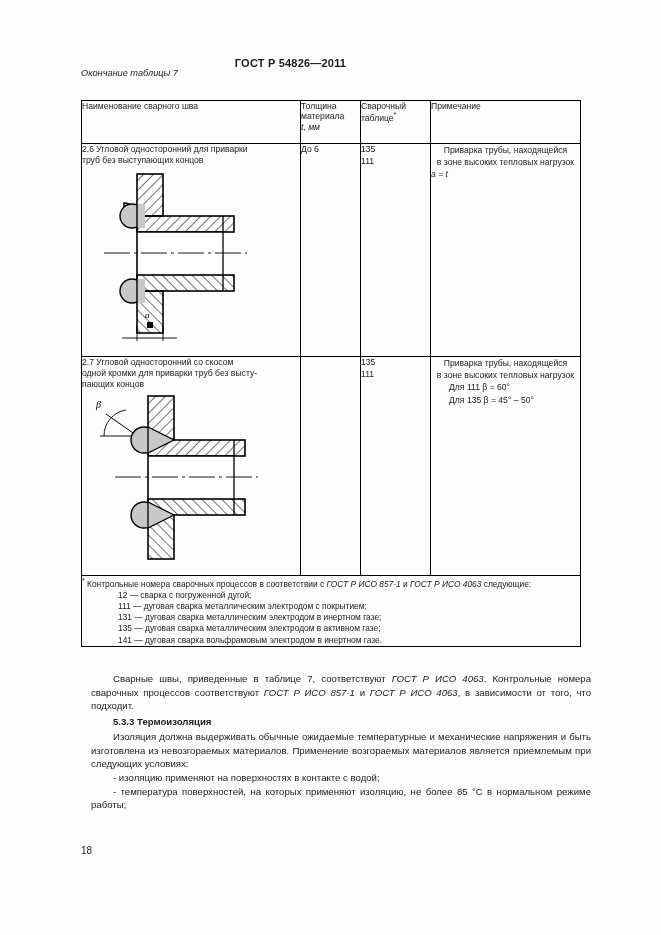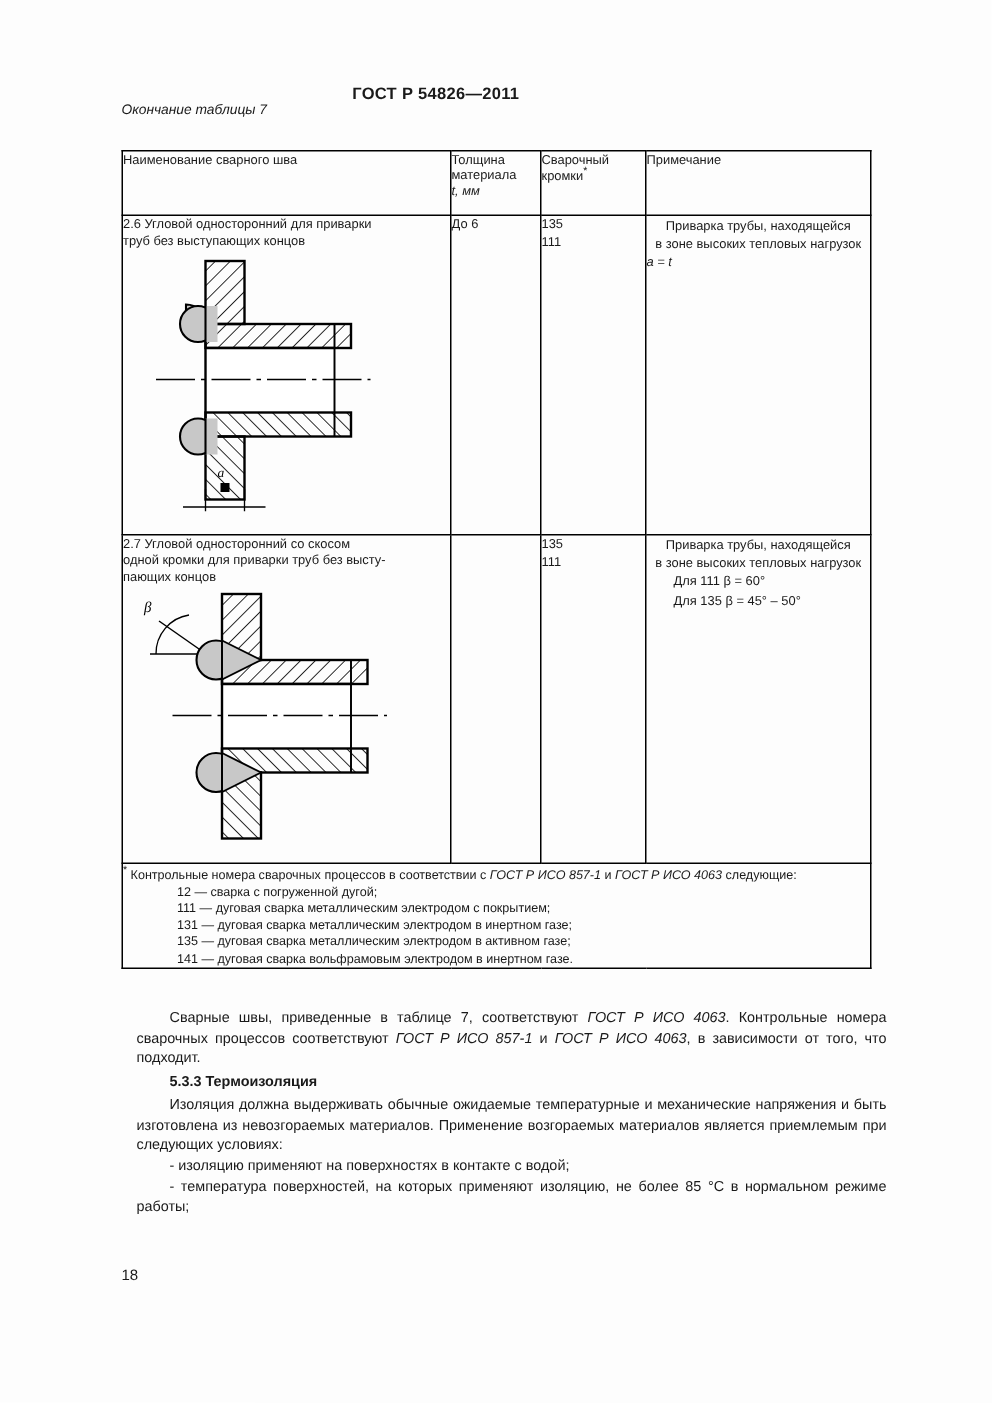--- a/index.html
+++ b/index.html
@@ -157,21 +157,21 @@
         <th class="hdr-cell">
           <span>Наименование сварного шва</span>
         </th>
         <th class="hdr-cell">
           <div>Толщина</div>
           <div>материала</div>
           <div><span class="ital">t, мм</span></div>
         </th>
         <th class="hdr-cell">
           <div>Сварочный</div>
-          <div><span>кромки</span><span class="foot-sup">*</span></div>
+          <div><span>таблице</span><span class="foot-sup">*</span></div>
         </th>
         <th class="hdr-cell">
           <span>Примечание</span>
         </th>
       </tr>
     </thead>
     <tbody>
 
       <tr class="row1 hdr-under">
         <td class="cell-name">

